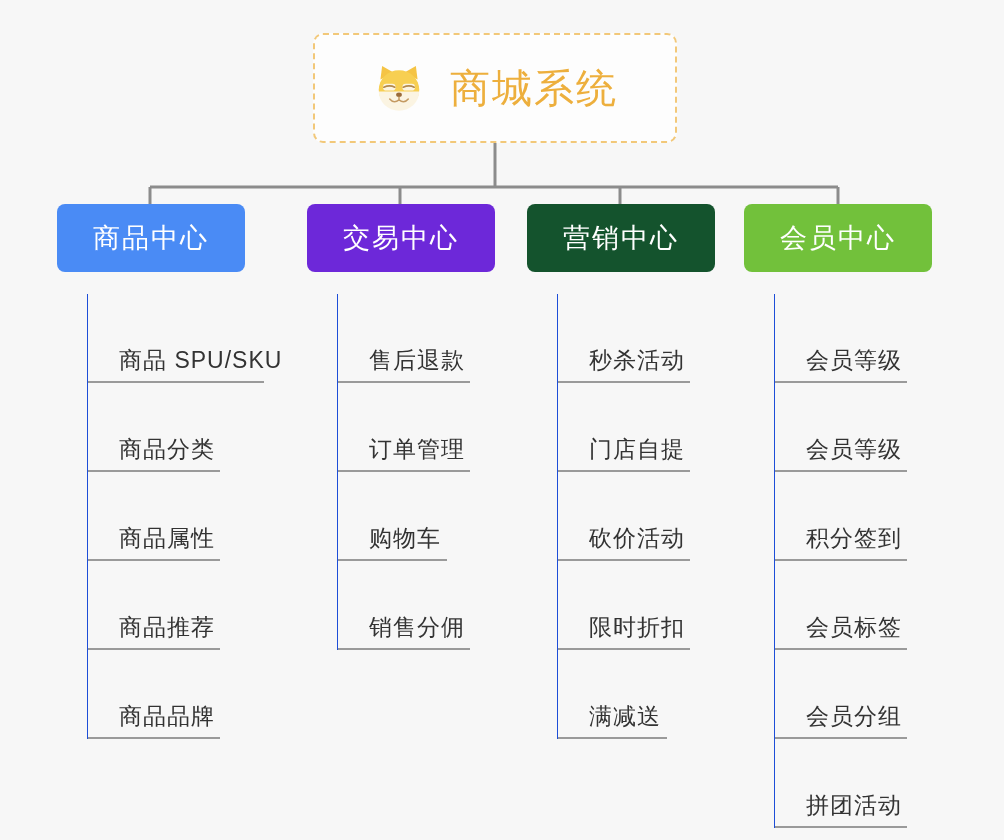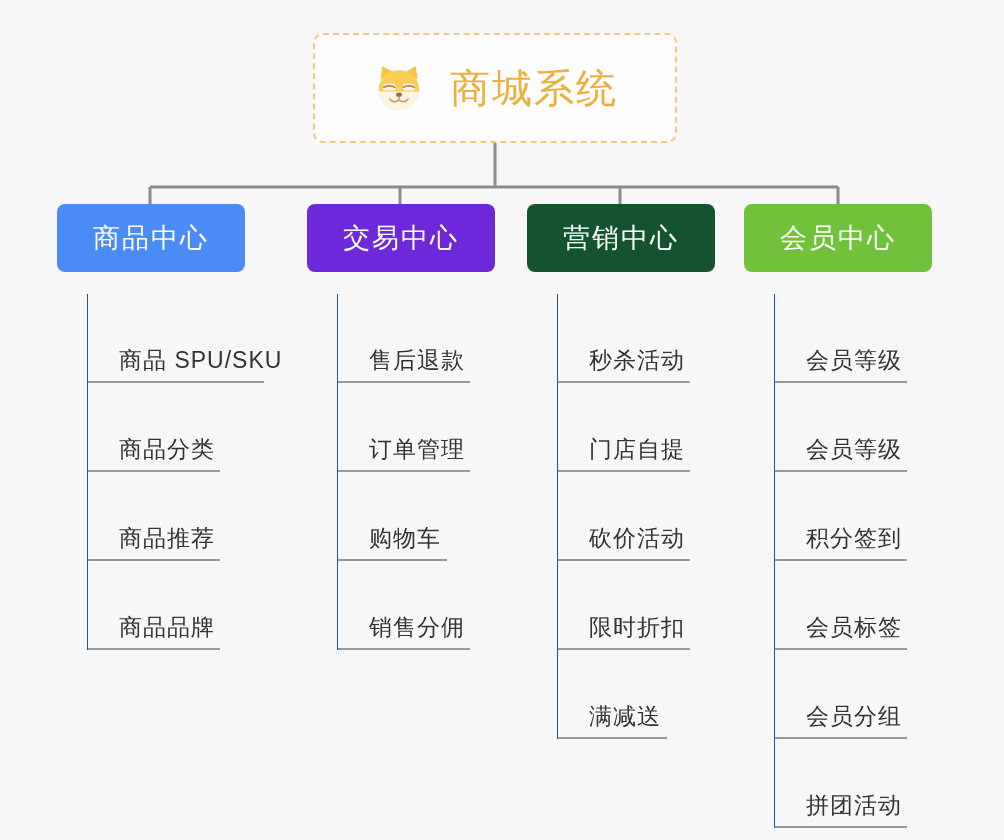--- a/index.html
+++ b/index.html
@@ -164,20 +164,23 @@
         <span>商品中心</span>
       </div>
       <div class="leaf-list">
         <div class="leaf-item" data-w="w1">
           <span class="leaf-label">商品 SPU/SKU</span>
           </div>
         <div class="leaf-item" data-w="w2">
           <span class="leaf-label">商品分类</span>
           </div>
         <div class="leaf-item" data-w="w2">
+          <span class="leaf-label">商品属性</span>
+          </div>
+        <div class="leaf-item" data-w="w2">
           <span class="leaf-label">商品推荐</span>
           </div>
         <div class="leaf-item" data-w="w2">
           <span class="leaf-label">商品品牌</span>
           </div>
       </div>
     </div>
 
     <div class="column col-1">
       <div class="cat-box" style="background: #6d28d9;">

